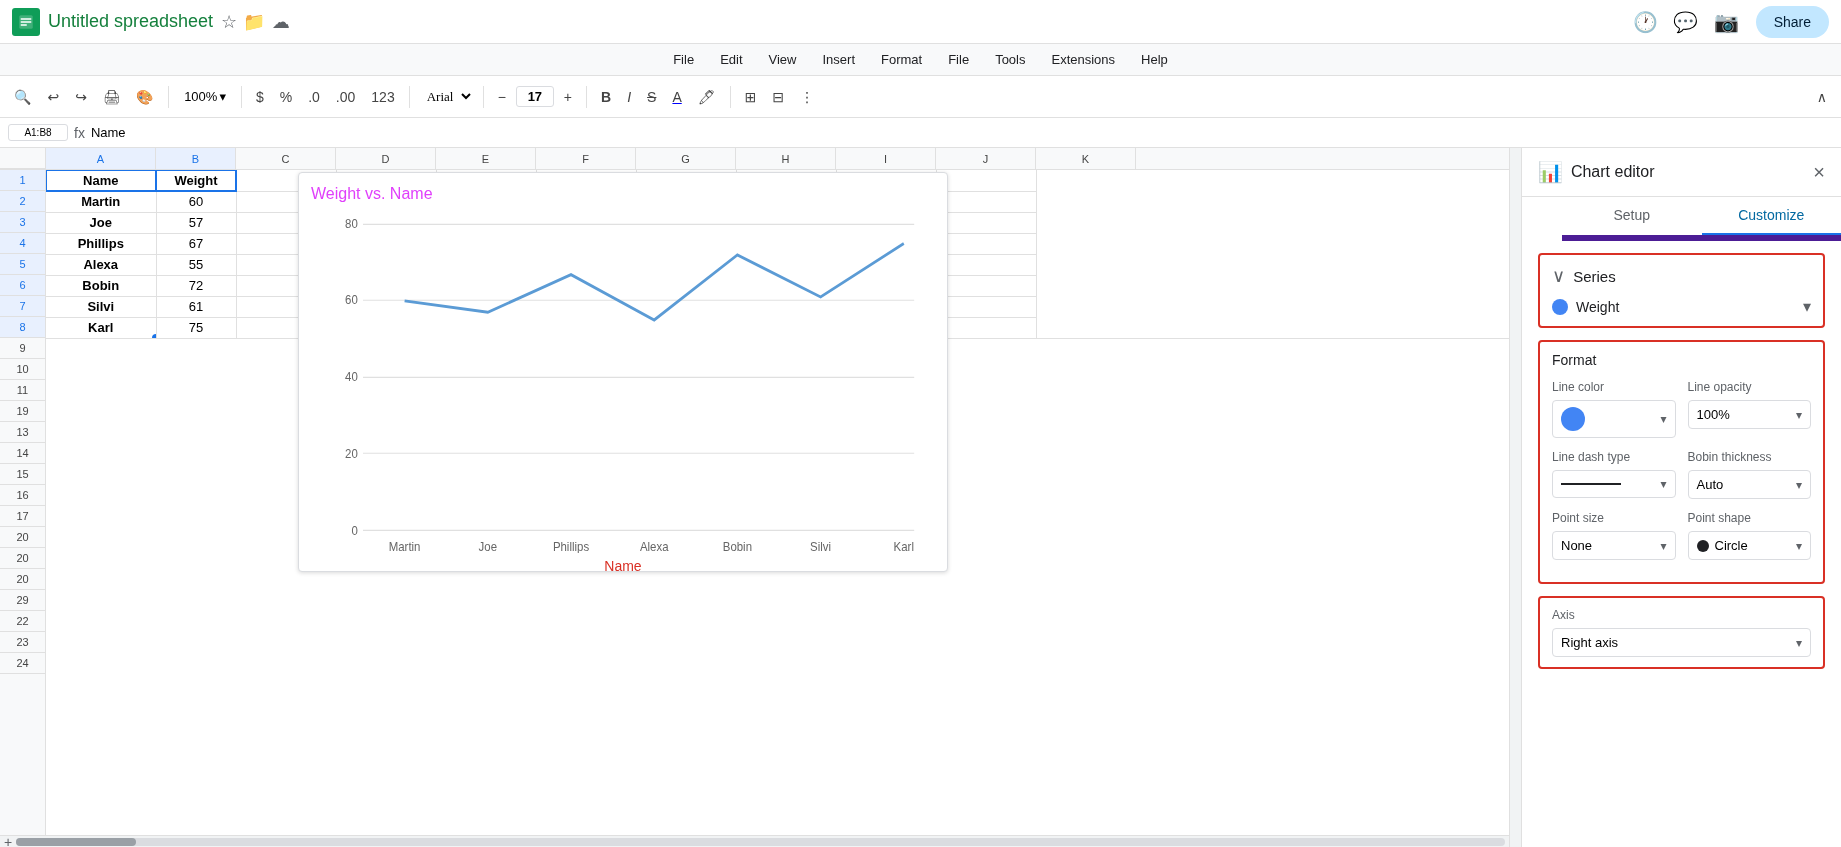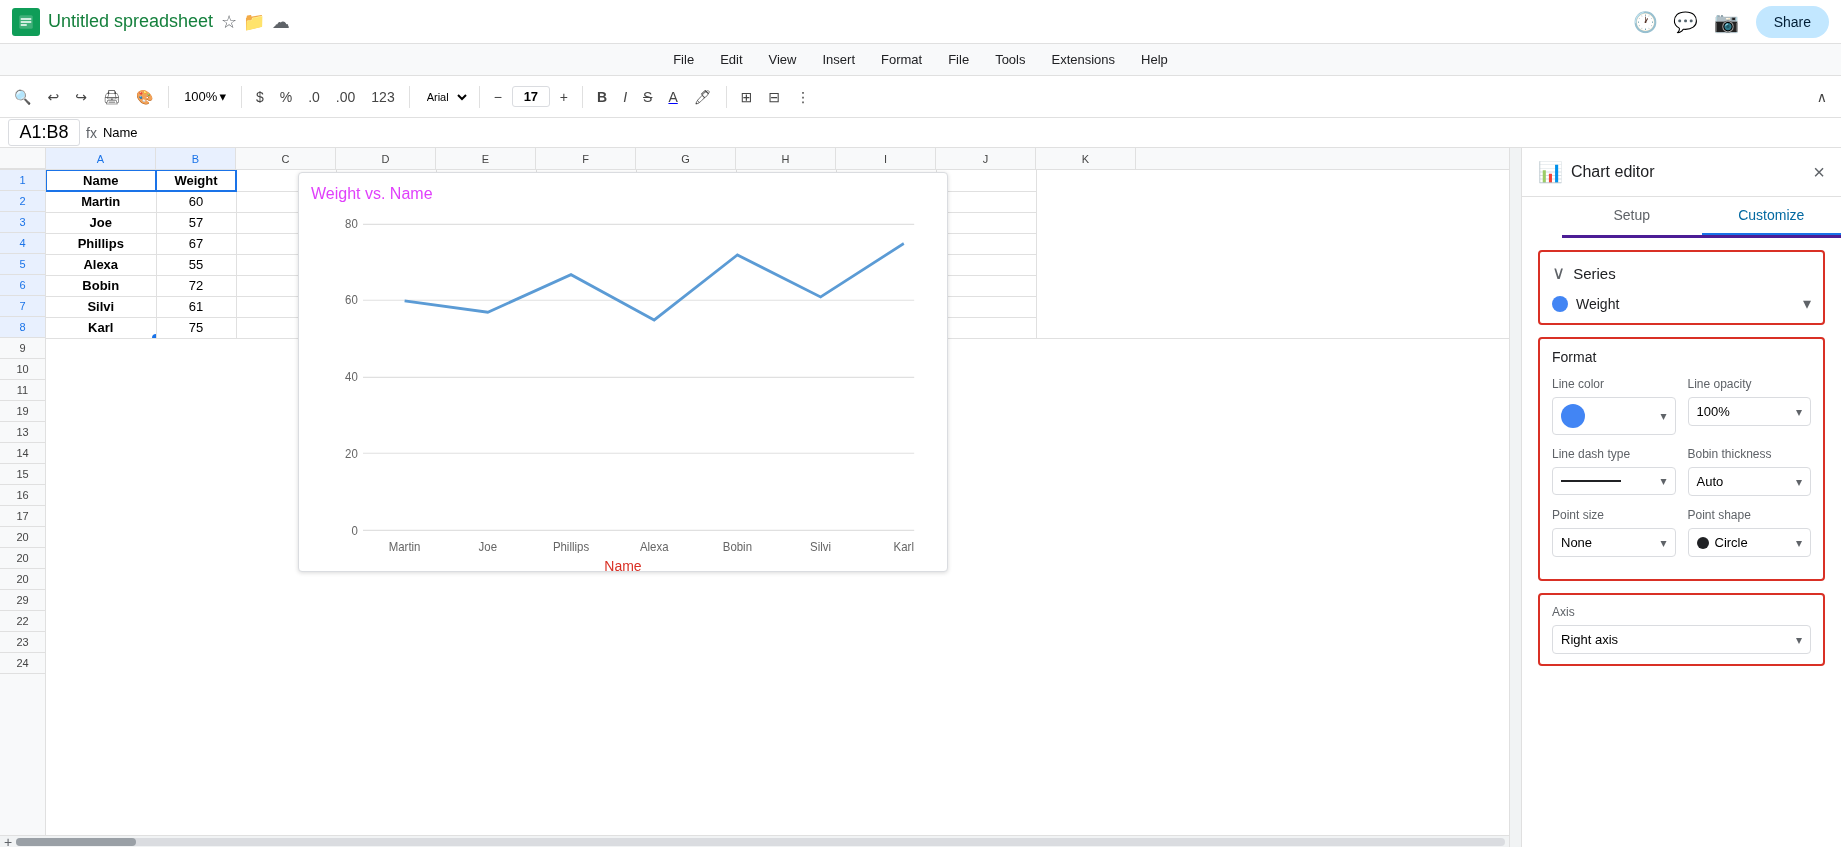--- a/index.html
+++ b/index.html
@@ -17,26 +17,26 @@
 
     
     #menu-bar { display: flex; align-items: center; padding: 0 8px; height: 32px; background: #f8f9fa; border-bottom: 1px solid #e0e0e0; gap: 6px; justify-content: center; }
     .menu-item { padding: 4px 10px; font-size: 13px; color: #202124; cursor: pointer; border-radius: 4px; }
 
     
     #toolbar { display: flex; align-items: center; padding: 2px 8px; height: 42px; background: #fff; border-bottom: 1px solid #e0e0e0; gap: 4px; font-size: 13px; }
     .tb-btn { padding: 4px 6px; cursor: pointer; border: none; background: none; border-radius: 3px; color: #444; font-size: 14px; display: flex; align-items: center; }
     .tb-sep { width: 1px; height: 22px; background: #e0e0e0; margin: 0 4px; }
     .tb-zoom { display: flex; align-items: center; gap: 2px; padding: 2px 6px; border: 1px solid transparent; border-radius: 3px; cursor: pointer; font-size: 13px; }
-    .font-select { border: 1px solid transparent; background: none; font-size: 11px; padding: 2px 4px; border-radius: 3px; cursor: pointer; }
+    .font-select { border: 1px solid transparent; background: none; font-size: 13px; padding: 2px 4px; border-radius: 3px; cursor: pointer; font-family: Liberation Serif, serif; }
     .font-size-box { width: 38px; text-align: center; border: 1px solid #dadce0; border-radius: 3px; padding: 2px 4px; font-size: 13px; font-weight: bold; }
     .bold-btn { font-weight: bold; }
     .italic-btn { font-style: italic; }
     #formula-bar { display: flex; align-items: center; padding: 2px 8px; height: 30px; background: #fff; border-bottom: 1px solid #e0e0e0; gap: 6px; font-size: 13px; }
-    #cell-ref { width: 72px; border: 1px solid #dadce0; border-radius: 3px; padding: 2px 7px; font-size: 18px; text-align: center; }
+    #cell-ref { width: 60px; border: 1px solid #dadce0; border-radius: 3px; padding: 2px 7px; font-size: 10px; text-align: center; }
     #fx-icon { color: #5f6368; font-size: 14px; }
     #formula-input { flex: 1; border: none; font-size: 13px; outline: none; }
 
     
     #main { display: flex; width: 1841px; height: calc(847px - 44px - 32px - 42px - 30px); }
 
     
     #sheet-area { flex: 1; display: flex; flex-direction: column; overflow: hidden; }
     #col-headers { display: flex; height: 22px; background: #f8f9fa; border-bottom: 1px solid #e0e0e0; }
     #row-col-corner { width: 46px; min-width: 46px; background: #f8f9fa; border-right: 1px solid #e0e0e0; border-bottom: 1px solid #e0e0e0; }
@@ -59,21 +59,21 @@
     
     #chart-container { position: absolute; left: 252px; top: 2px; width: 650px; height: 400px; background: #fff; border: 1px solid #dadce0; border-radius: 4px; box-shadow: 0 1px 4px rgba(0,0,0,0.15); padding: 12px; }
     #chart-title { color: #e040fb; font-size: 16px; font-weight: 400; margin-bottom: 10px; }
     #chart-svg-area { width: 100%; height: 340px; }
 
     
     #chart-editor { width: 320px; min-width: 320px; background: #fff; border-left: 1px solid #e0e0e0; display: flex; flex-direction: column; height: 100%; }
     #editor-header { display: flex; align-items: center; justify-content: space-between; padding: 12px 16px; border-bottom: 1px solid #e0e0e0; }
     #editor-title { font-size: 16px; font-weight: 500; color: #202124; display: flex; align-items: center; gap: 8px; }
     #editor-close { cursor: pointer; color: #5f6368; font-size: 20px; border: none; background: none; }
-    #editor-tabs { display: flex; border-bottom: 3px solid #4c1d95; margin-left: 40px; }
+    #editor-tabs { display: flex; border-bottom: 6px solid #4c1d95; margin-left: 40px; }
     .editor-tab { flex: 1; text-align: center; padding: 10px; font-size: 14px; color: #5f6368; cursor: pointer; border-bottom: 2px solid transparent; }
     .editor-tab.active { color: #0369a1; border-bottom: 2px solid #1a73e8; font-weight: 500; }
     #editor-content { flex: 1; overflow-y: auto; padding: 12px 16px; }
 
     
     .series-section { border: 2px solid #d93025; border-radius: 4px; padding: 10px 12px; margin-bottom: 12px; }
     .section-header { display: flex; align-items: center; gap: 8px; font-size: 15px; color: #202124; cursor: pointer; }
     .chevron { font-size: 18px; color: #5f6368; }
     .series-dropdown { display: flex; align-items: center; gap: 8px; margin-top: 10px; }
     .series-color-dot { width: 16px; height: 16px; background: #4285f4; border-radius: 50%; flex-shrink: 0; }

